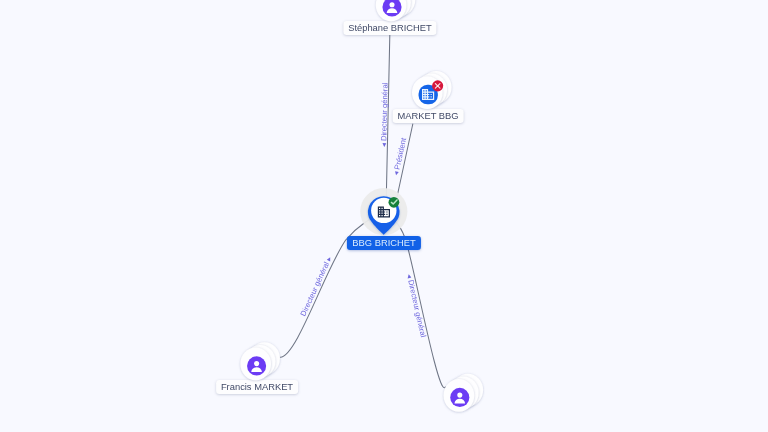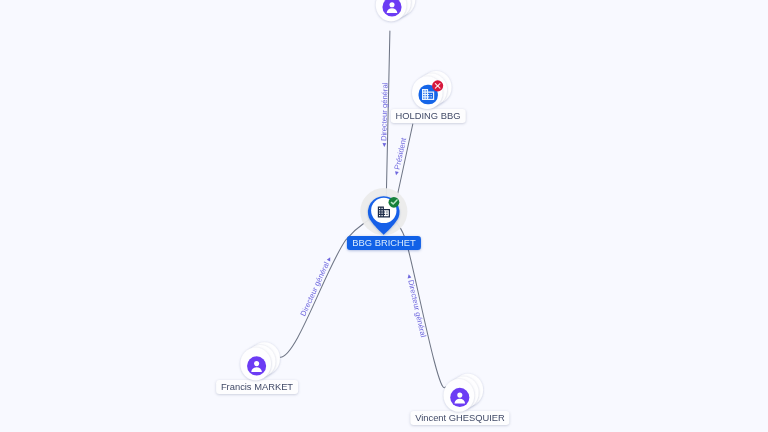--- a/index.html
+++ b/index.html
@@ -38,24 +38,24 @@
       <path id="p4" d="M383.8 213.0 C 394.0 217.0 402.6 228.0 406.5 243.0 C 414.79 270.26 438.88 399.24 445.3 387.0"></path>
     </defs>
     <g font-size="7.6" font-family="'Liberation Sans',sans-serif" fill="#6f68de">
       <text dy="-1.2"><textPath href="#p1" startOffset="50"><tspan>◂</tspan> <tspan>Directeur général</tspan></textPath></text>
       <text dy="-3.4"><textPath href="#p2" startOffset="21.0"><tspan>◂</tspan> <tspan>Président</tspan></textPath></text>
       <text dy="-2.9"><textPath href="#p3" startOffset="49"><tspan>Directeur général</tspan> <tspan>▸</tspan></textPath></text>
       <text dy="7.2"><textPath href="#p4" startOffset="70"><tspan>◂</tspan> <tspan>Directeur général</tspan></textPath></text>
     </g>
   </svg>
 
-  <div class="nodelabel" style="left:428px;top:109px">HOLDING BBG</div>
+  <div class="nodelabel" style="left:389.5px;top:21.0px">Stéphane BRICHET</div>
+  <div class="nodelabel" style="left:428px;top:109px">MARKET BBG</div>
   <div class="nodelabel sel" style="left:383.9px;top:236.0px">BBG BRICHET</div>
   <div class="nodelabel" style="left:256.5px;top:379.9px">Francis MARKET</div>
-  <div class="nodelabel" style="left:460px;top:411.3px">Vincent GHESQUIER</div>
 
   <svg class="layer" viewBox="0 0 768 432">
     <defs>
 
       <symbol id="person" viewBox="0 0 19.1 19.1">
         <circle cx="9.55" cy="7.25" r="2.55" fill="currentColor"></circle>
         <path d="M9.55 10.85 c-2.8 0-5.1 1.8-5.35 4.7 h10.7 c-.25-2.9-2.55-4.7-5.35-4.7z" fill="currentColor"></path>
       </symbol>
 
       <symbol id="building" viewBox="0 0 24 24">

